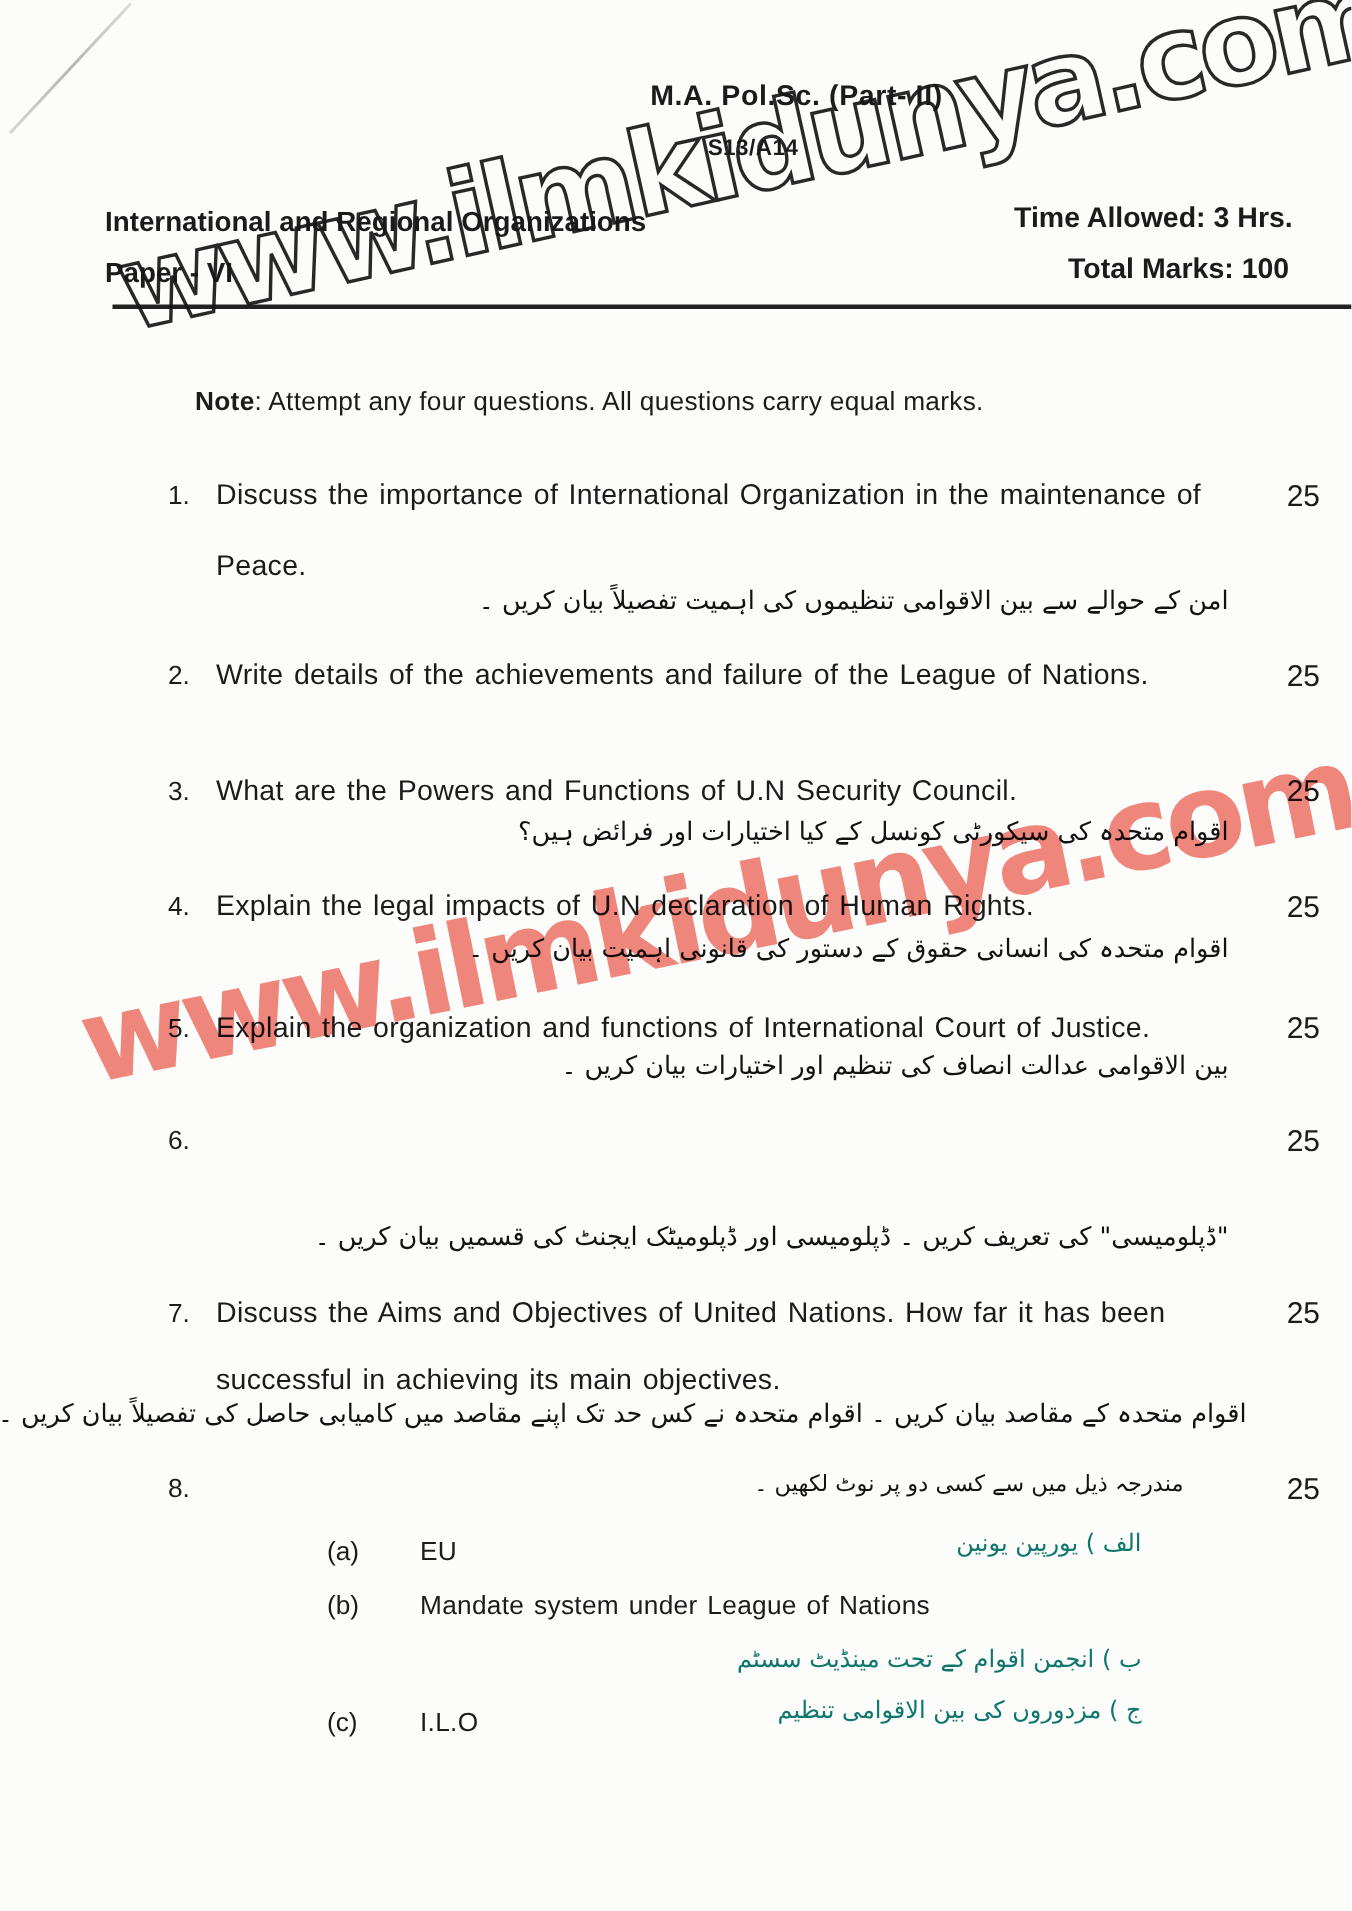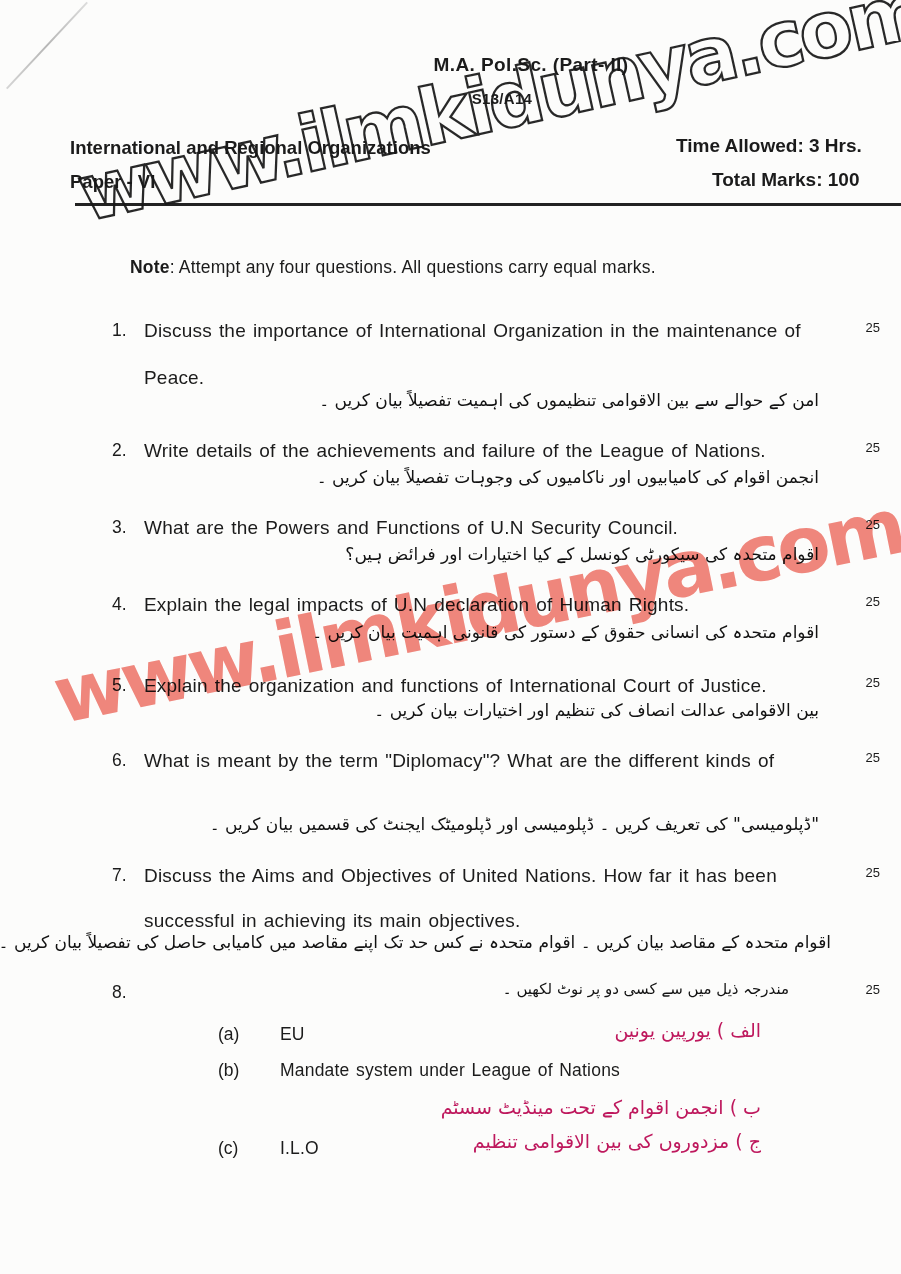--- a/index.html
+++ b/index.html
@@ -19,29 +19,29 @@
   .h-paper  { position:absolute; top:171px; left:70px;  font-weight:700; font-size:18.5px; }
   .h-time   { position:absolute; top:135px; left:676px; font-weight:700; font-size:19px; white-space:nowrap; }
   .h-total  { position:absolute; top:169px; left:676px; font-weight:700; font-size:19px; white-space:nowrap;margin-left:36px; }
   .rule     { position:absolute; top:203px; left:75px; right:-2px; height:3px; background:#222; }
   
   .note { position:absolute; top:257px; left:130px; font-size:17.5px; letter-spacing:.2px; }
   .note .nl { font-weight:700; }
   
   .qnum   { position:absolute; left:112px; font-size:17.5px; }
   .qline  { position:absolute; left:144px; font-size:19px; letter-spacing:.2px; word-spacing:1.5px; white-space:nowrap; }
-  .qmarks { position:absolute; left:840px; width:40px; text-align:right; font-size:13px; }
+  .qmarks { position:absolute; left:840px; width:40px; text-align:right; font-size:20px; }
   .qurdu  { position:absolute; right:82px; font-size:17px; direction:rtl; unicode-bidi:plaintext;
             font-family:"DejaVu Sans",sans-serif; color:#121212; white-space:nowrap; }
   .q8ur   { right:112px; font-size:15px; }
   .q7ur   { right:70px; }
   .sub-letter { position:absolute; left:218px; font-size:17.5px; }
   .sub-text   { position:absolute; left:280px; font-size:17.5px; letter-spacing:.2px; word-spacing:1.5px; white-space:nowrap; }
-  .sub-urdu   { position:absolute; right:140px; font-size:19px; direction:rtl; unicode-bidi:plaintext;
-                font-family:"DejaVu Sans",sans-serif; color:#be185d; white-space:nowrap; }
+  .sub-urdu   { position:absolute; right:140px; font-size:16px; direction:rtl; unicode-bidi:plaintext;
+                font-family:"DejaVu Sans",sans-serif; color:#0f766e; white-space:nowrap; }
   
   .wm { position:absolute; white-space:nowrap; font-family:"DejaVu Sans",sans-serif;
         font-weight:700; font-size:78px; letter-spacing:-4px; transform-origin:0 50%; pointer-events:none; }
   .wm-outline { left:80px; top:150px; color:transparent;
                 -webkit-text-stroke:2.3px #171717; transform:rotate(-12.5deg); opacity:.92; }
   .wm-pink { left:55px; top:652px; color:#f2887e; mix-blend-mode:multiply; transform:rotate(-11.5deg); }
   
   .scratch { position:absolute; left:6px; top:88px; width:118px; height:2px;
              background:linear-gradient(90deg,#b5b5b5,#7d7d7d,#c2c2c2); transform:rotate(-47deg);
              transform-origin:0 0; opacity:.55; }
@@ -67,39 +67,37 @@
 
   <div class="qnum" style="top:320px">1.</div>
   <div class="qline" style="top:320px">Discuss the importance of International Organization in the maintenance of</div>
   <div class="qline" style="top:367px">Peace.</div>
   <div class="qmarks" style="top:320px">25</div>
   <div class="qurdu" style="top:390px" dir="rtl">امن کے حوالے سے بین الاقوامی تنظیموں کی اہمیت تفصیلاً بیان کریں ۔</div>
 
   <div class="qnum" style="top:440px">2.</div>
   <div class="qline" style="top:440px">Write details of the achievements and failure of the League of Nations.</div>
   <div class="qmarks" style="top:440px">25</div>
-  <div class="qurdu" style="top:467px" dir="rtl">انجمن اقوام کی کامیابیوں اور ناکامیوں کی وجوہات تفصیلاً بیان کریں ۔</div>
 
   <div class="qnum" style="top:517px">3.</div>
   <div class="qline" style="top:517px">What are the Powers and Functions of U.N Security Council.</div>
   <div class="qmarks" style="top:517px">25</div>
   <div class="qurdu" style="top:544px" dir="rtl">اقوام متحدہ کی سیکورٹی کونسل کے کیا اختیارات اور فرائض ہیں؟</div>
 
   <div class="qnum" style="top:594px">4.</div>
   <div class="qline" style="top:594px">Explain the legal impacts of U.N declaration of Human Rights.</div>
   <div class="qmarks" style="top:594px">25</div>
   <div class="qurdu" style="top:622px" dir="rtl">اقوام متحدہ کی انسانی حقوق کے دستور کی قانونی اہمیت بیان کریں ۔</div>
 
   <div class="qnum" style="top:675px">5.</div>
   <div class="qline" style="top:675px">Explain the organization and functions of International Court of Justice.</div>
   <div class="qmarks" style="top:675px">25</div>
   <div class="qurdu" style="top:700px" dir="rtl">بین الاقوامی عدالت انصاف کی تنظیم اور اختیارات بیان کریں ۔</div>
 
   <div class="qnum" style="top:750px">6.</div>
-  <div class="qline" style="top:750px">What is meant by the term "Diplomacy"? What are the different kinds of</div>
   <div class="qmarks" style="top:750px">25</div>
   <div class="qurdu" style="top:814px" dir="rtl">"ڈپلومیسی" کی تعریف کریں ۔ ڈپلومیسی اور ڈپلومیٹک ایجنٹ کی قسمیں بیان کریں ۔</div>
 
   <div class="qnum" style="top:865px">7.</div>
   <div class="qline" style="top:865px">Discuss the Aims and Objectives of United Nations. How far it has been</div>
   <div class="qline" style="top:910px">successful in achieving its main objectives.</div>
   <div class="qmarks" style="top:865px">25</div>
   <div class="qurdu q7ur" style="top:932px" dir="rtl">اقوام متحدہ کے مقاصد بیان کریں ۔ اقوام متحدہ نے کس حد تک اپنے مقاصد میں کامیابی حاصل کی تفصیلاً بیان کریں ۔</div>
 
   <div class="qnum" style="top:982px">8.</div>

